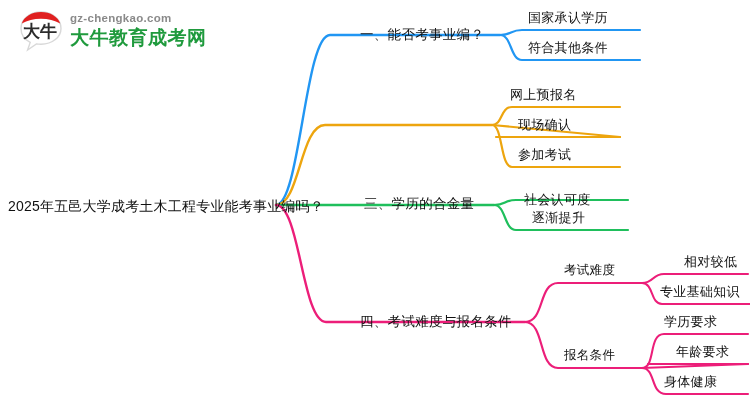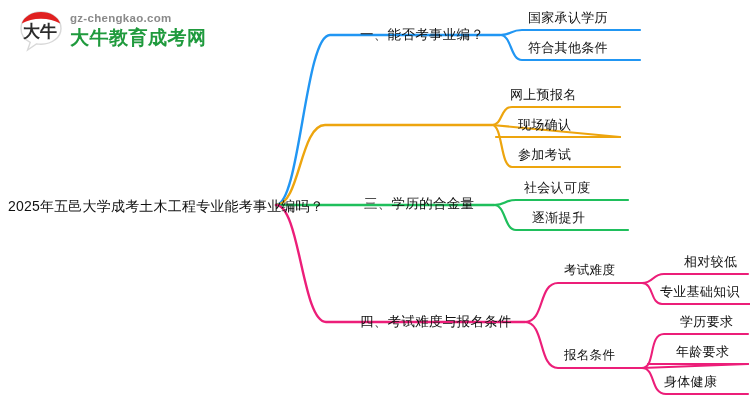--- a/index.html
+++ b/index.html
@@ -161,26 +161,26 @@
 
   <div class="node-text branch-text" style="left:360px; top:28px;">一、能否考事业编？</div>
   <div class="node-text leaf-text" style="left:528px; top:11px;">国家承认学历</div>
   <div class="node-text leaf-text" style="left:528px; top:41px;">符合其他条件</div>
 
   <div class="node-text leaf-text" style="left:490px; top:88px;margin-left:20px;">网上预报名</div>
   <div class="node-text leaf-text" style="left:518px; top:118px;">现场确认</div>
   <div class="node-text leaf-text" style="left:518px; top:148px;">参加考试</div>
 
   <div class="node-text branch-text" style="left:364px; top:197px;font-family:Liberation Serif, serif;">三、学历的合金量</div>
-  <div class="node-text leaf-text" style="left:524px; top:181px;text-align:center;">社会认可度</div>
+  <div class="node-text leaf-text" style="left:524px; top:193px;text-align:center;">社会认可度</div>
   <div class="node-text leaf-text" style="left:524px; top:211px;margin-left:8px;">逐渐提升</div>
 
   <div class="node-text branch-text" style="left:360px; top:315px;">四、考试难度与报名条件</div>
 
   <div class="node-text sub-text" style="left:552px; top:264px;">考试难度</div>
   <div class="node-text leaf-text" style="left:684px; top:255px;">相对较低</div>
   <div class="node-text leaf-text" style="left:660px; top:285px;">专业基础知识</div>
 
   <div class="node-text sub-text" style="left:552px; top:349px;">报名条件</div>
-  <div class="node-text leaf-text" style="left:680px; top:315px;">学历要求</div>
+  <div class="node-text leaf-text" style="left:664px; top:315px;">学历要求</div>
   <div class="node-text leaf-text" style="left:676px; top:345px;">年龄要求</div>
   <div class="node-text leaf-text" style="left:664px; top:375px;">身体健康</div>
 </div>
 
 </body></html>

